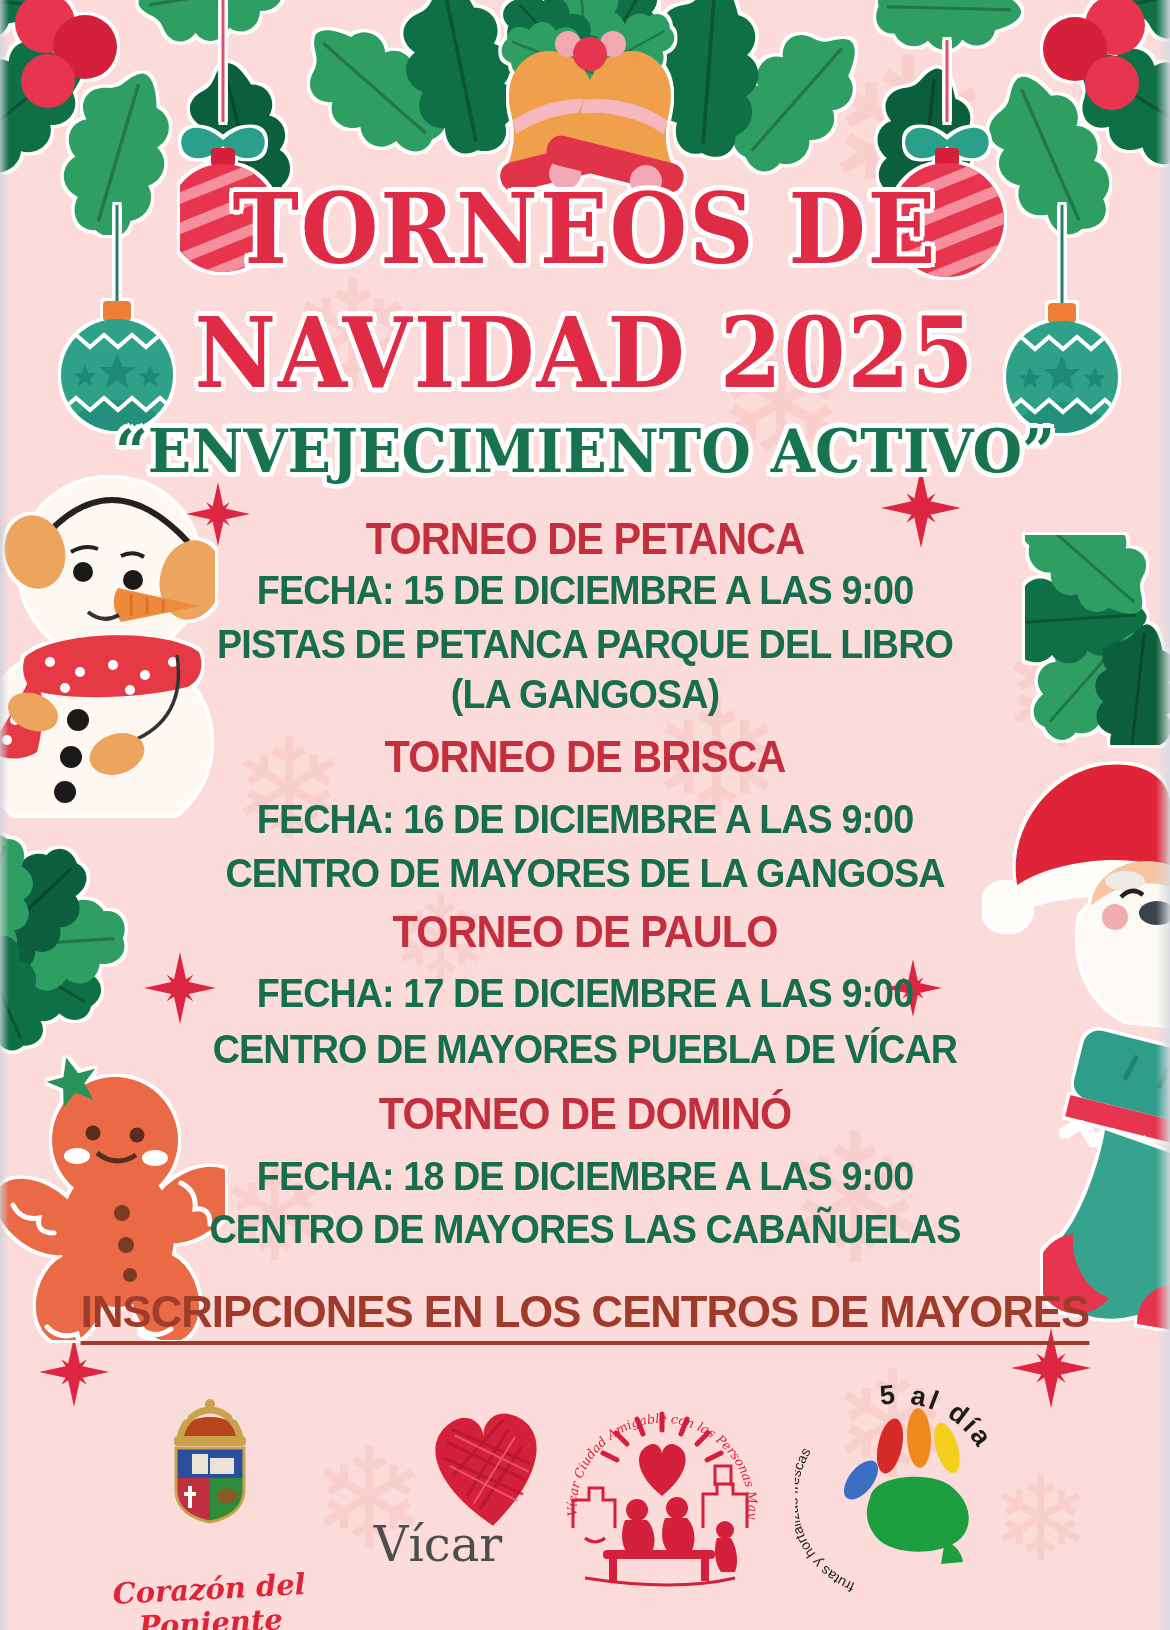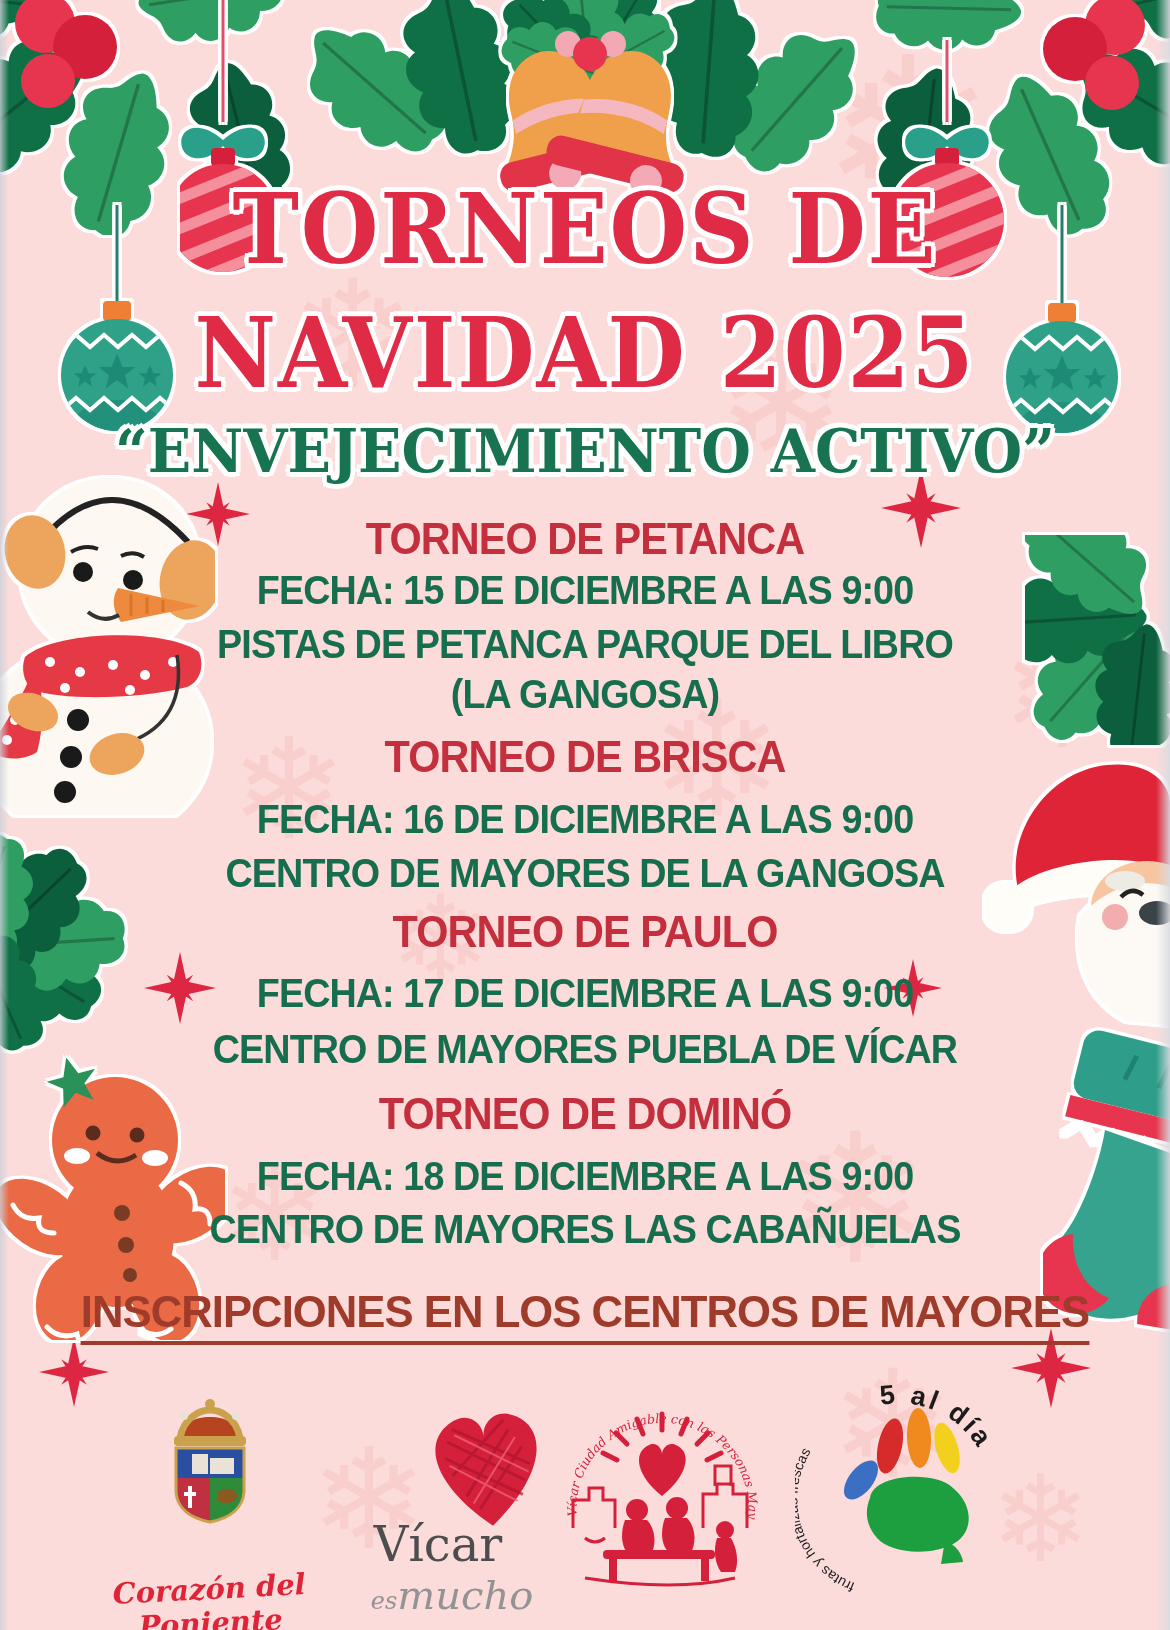--- a/index.html
+++ b/index.html
@@ -341,23 +341,20 @@
         <path d="M38,40 L112,86 M34,56 L108,100 M44,28 L118,70 M52,96 L100,34 M64,110 L112,52 M40,74 L96,24"></path>
       </g>
       <g stroke="#ee6073" stroke-width="2" opacity=".8">
         <path d="M46,34 L116,78 M38,64 L102,106 M58,104 L106,42"></path>
       </g>
     </g>
   </svg>
   <div class="logotext" style="left:338px;top:1516px;width:200px">
     <span class="vicar-word">Vícar</span>
   </div>
-  <div class="logotext" style="left:352px;top:1572px;width:200px">
-    <span class="vicar-sub"><span>es</span><b>mucho</b></span>
-  </div>
 
   <svg class="deco" style="left:555px;top:1378px" width="215" height="215" viewBox="0 0 215 215">
     <defs>
         <path id="arcA" d="M22,140 A 86 86 0 1 1 193,140"></path>
       </defs>
     <text font-size="12.5" fill="#d5203b" font-style="italic" font-family="DejaVu Serif,serif">
       <textPath href="#arcA" startOffset="2">Vícar Ciudad Amigable con las Personas Mayores</textPath>
     </text>
     <g stroke="#d5203b" stroke-width="5" stroke-linecap="round">
       <path d="M107,52 l0,-16 M88,56 l-6,-15 M126,56 l6,-15 M72,66 l-11,-11 M142,66 l11,-11 M62,82 l-14,-7 M152,82 l14,-7"></path>

